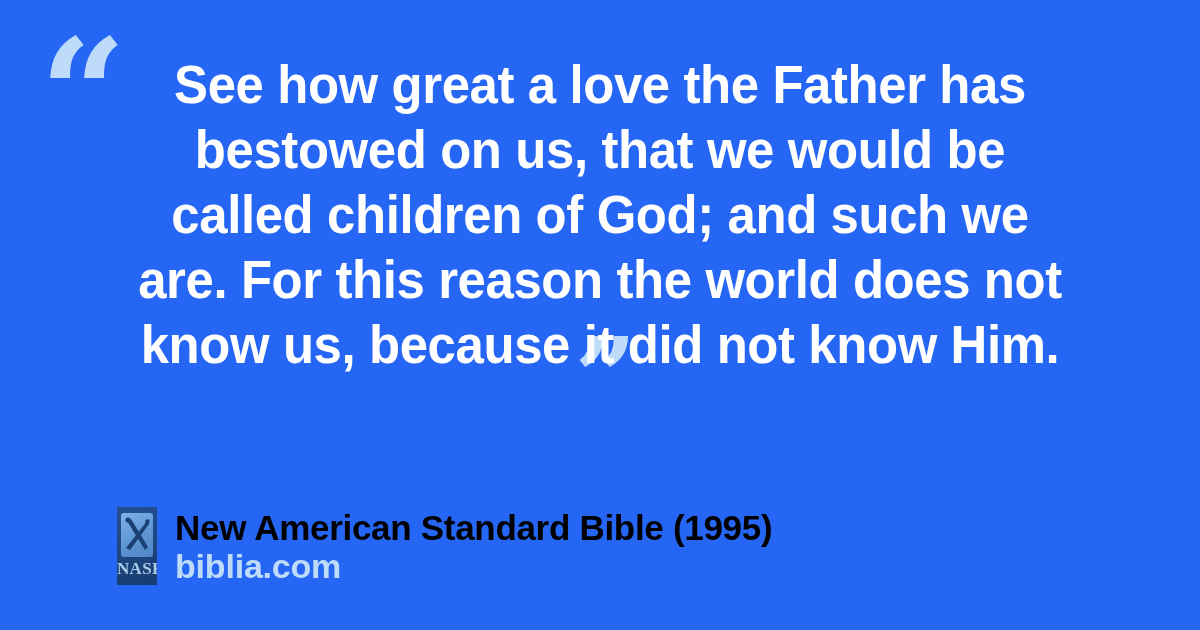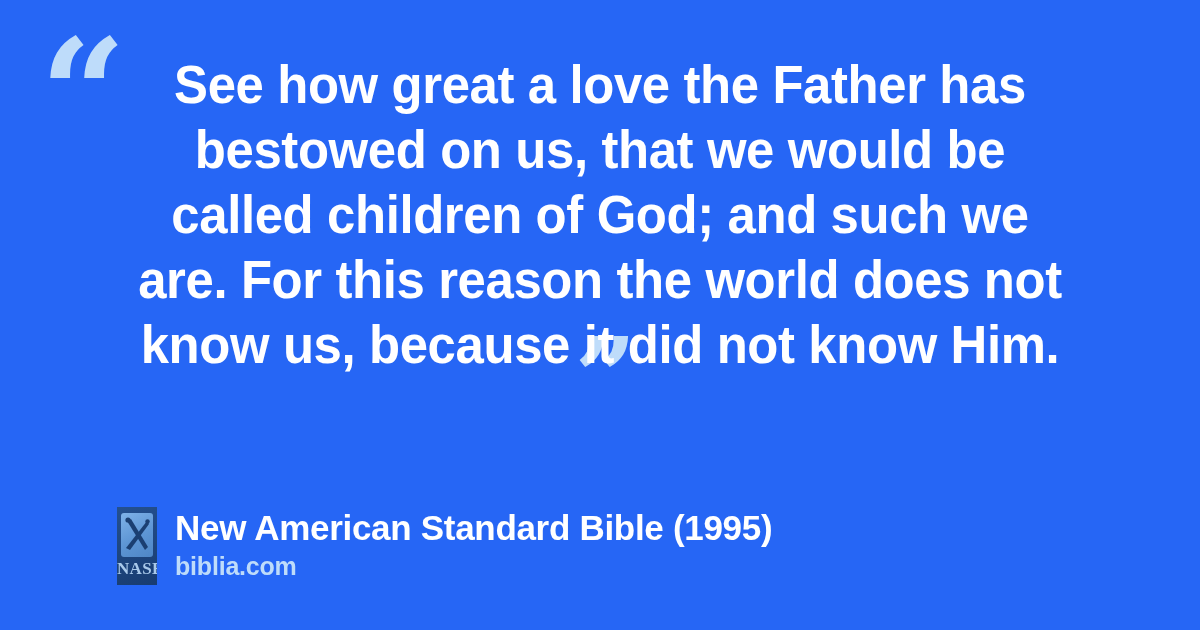--- a/index.html
+++ b/index.html
@@ -118,33 +118,33 @@
     letter-spacing: 0.3px;
     color: #a9c9ea;
   }
 
   #attribution-text {
     display: flex;
     flex-direction: column;
     justify-content: flex-start;
   }
   #source-name {
-    color: #ffffff;
+    color: #000000;
     font-family: "Liberation Sans", sans-serif;
     font-weight: 700;
     font-size: 35px;
     line-height: 42px;
     letter-spacing: -0.3px;
     white-space: nowrap;
   }
   #site-url {
     color: #bedcfa;
     font-family: "Liberation Sans", sans-serif;
     font-weight: 700;
-    font-size: 25px;
+    font-size: 34px;
     line-height: 30px;
     letter-spacing: -0.2px;
     margin-top: 2px;
     white-space: nowrap;
   }
 </style>
 </head>
 <body>
 
 <div id="card">

